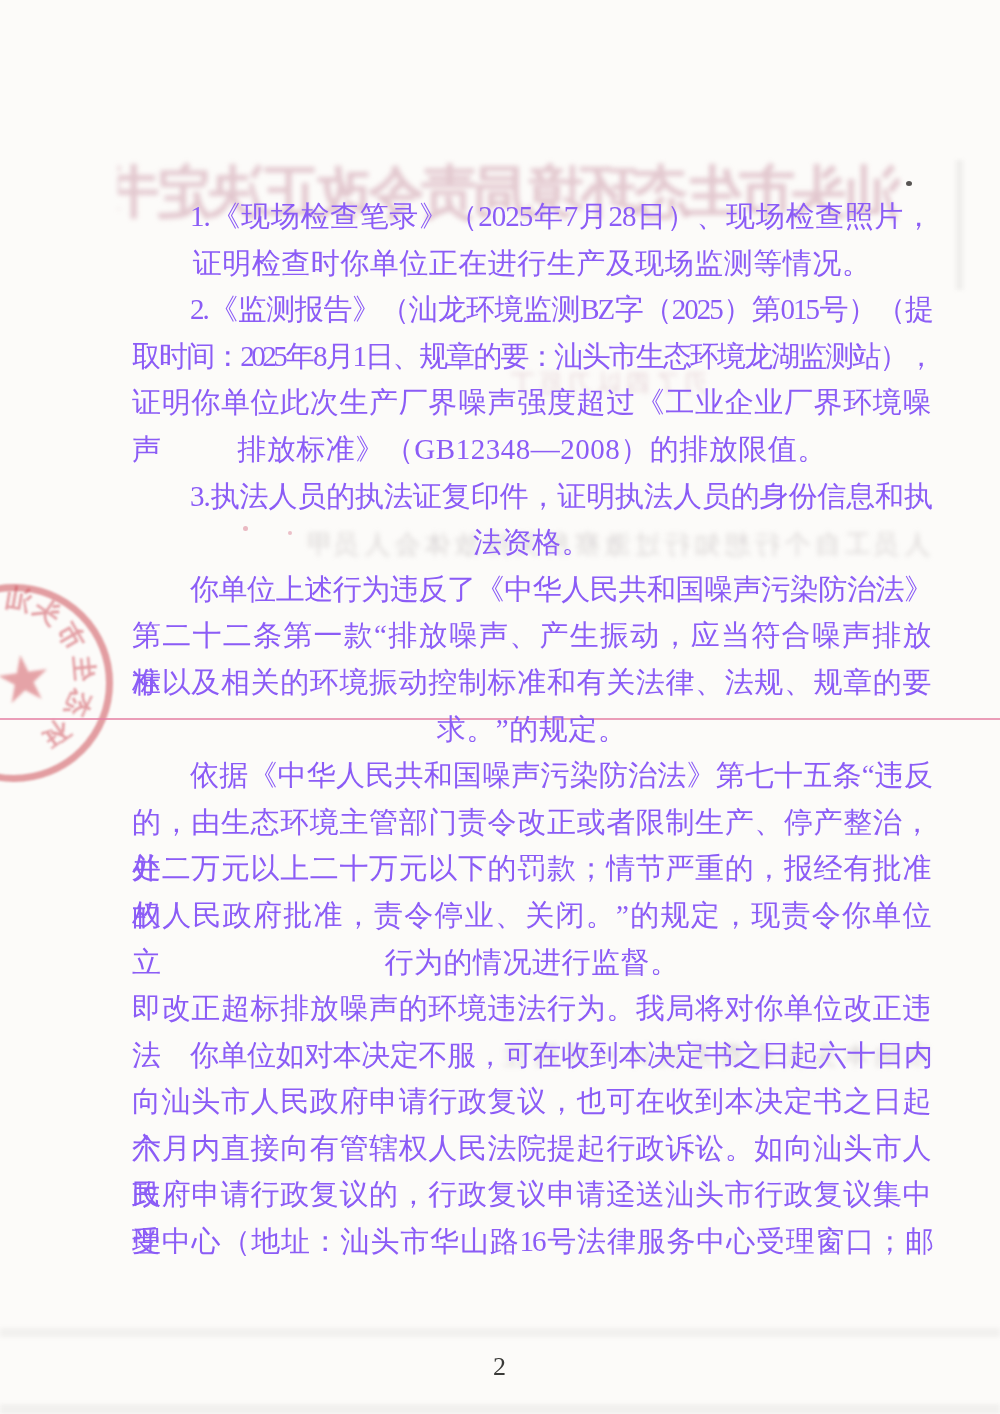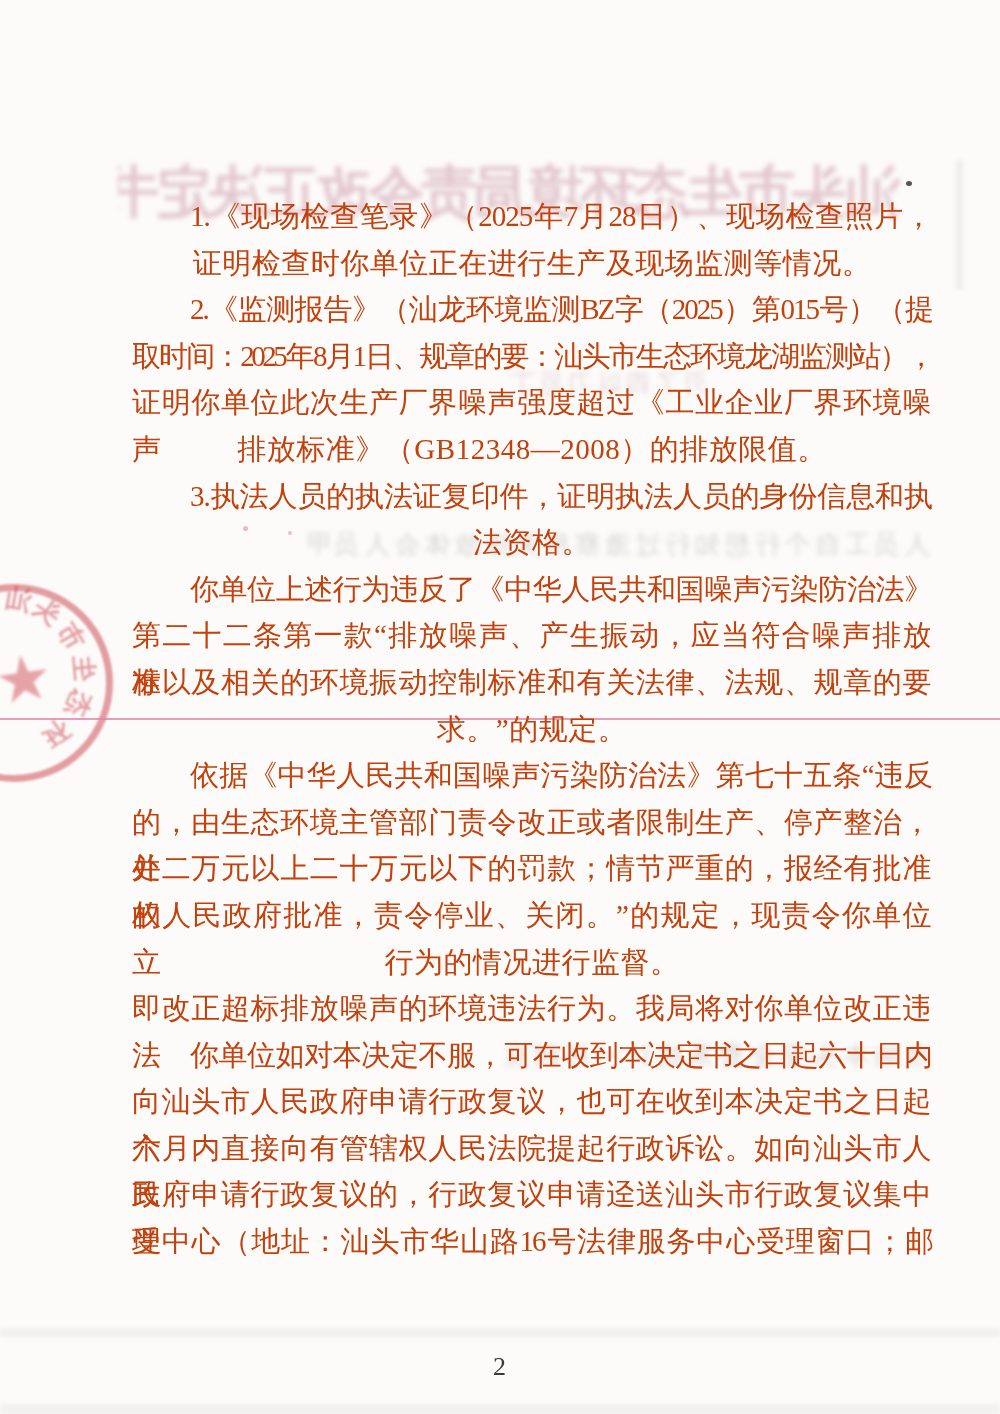--- a/index.html
+++ b/index.html
@@ -8,21 +8,21 @@
     font-family:"Liberation Serif","DejaVu Serif",serif;
     background:#ffffff;overflow:hidden;
   }
   .page{
     position:relative;width:1000px;height:1414px;
     background:#fcfbf9;overflow:hidden;
   }
   
   .body-text{
     position:absolute;left:132px;top:193px;width:800px;
-    color:#c2410c;font-size:29px;
+    color:#8b5cf6;font-size:29px;
   }
   .ln{
     height:46.6px;line-height:46.6px;
     text-align:center;letter-spacing:0.5px;
   }
   .ln.j{text-align:justify;text-align-last:justify;}
   .ln.i{text-indent:58px;}
   .ln.t0{letter-spacing:-1px;}
   .ln.t1{letter-spacing:-2px;}
   .ln.t2{letter-spacing:-3.5px;}

